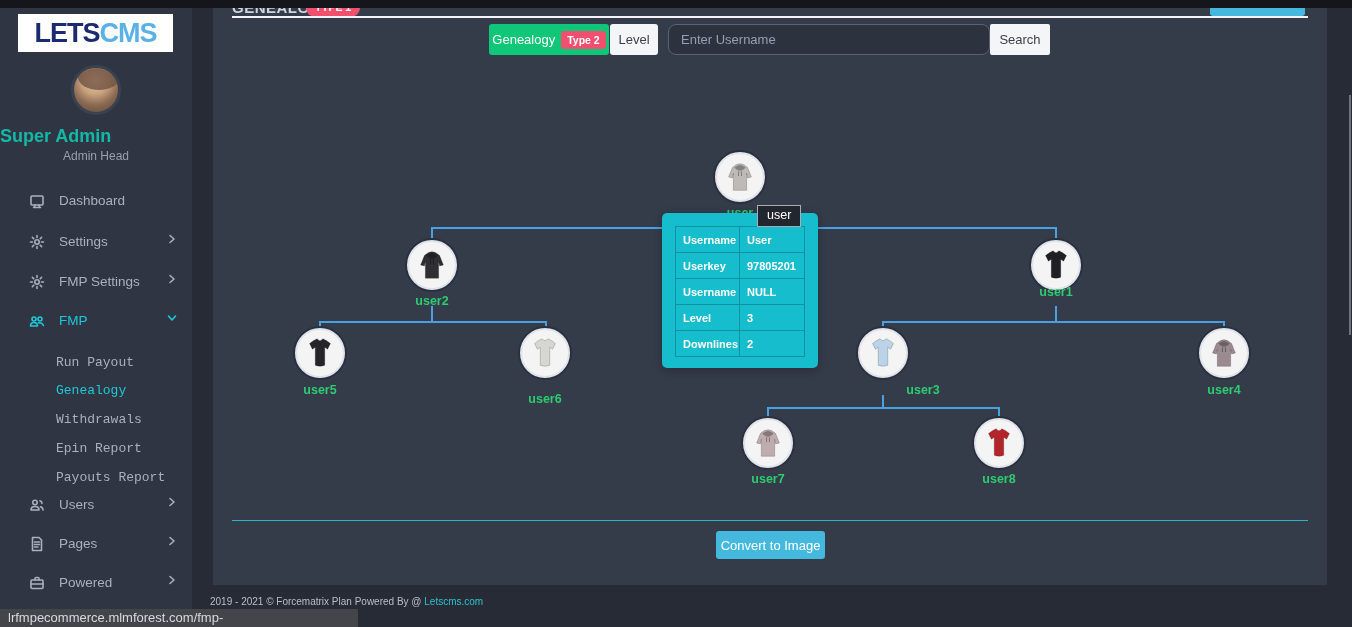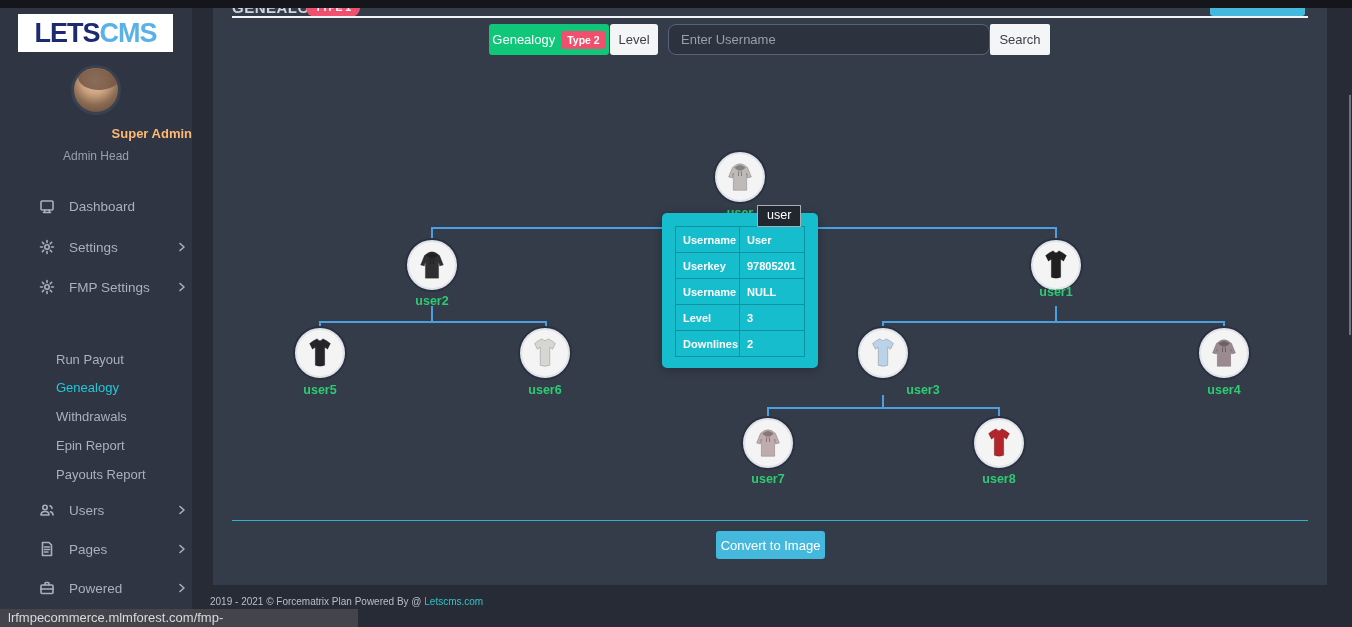--- a/index.html
+++ b/index.html
@@ -11,28 +11,28 @@
 
   
   .sidebar { position:absolute; left:0; top:8px; width:192px; height:619px; background:#2f3542; z-index:5; }
   .logo { position:absolute; left:18px; top:6px; width:155px; height:38px; background:#ffffff; display:flex; align-items:center; justify-content:center; font-weight:bold; font-size:27px; letter-spacing:-1px; }
   .logo .p1 { color:#1c2a70; }
   .logo .p2 { color:#59b1e8; }
   .avatar { position:absolute; left:71px; top:57px; width:50px; height:50px; border-radius:50%;
     background: radial-gradient(circle at 48% 30%, #e6c9ad 0%, #caa27f 34%, #8a6a52 62%, #5d4738 100%);
     border:3px solid #3a4150; overflow:hidden; }
   .avatar:before { content:""; position:absolute; left:4px; top:-4px; width:42px; height:26px; border-radius:50%; background:#6b4e3d; opacity:.75; }
-  .profile-name { position:absolute; left:0; top:118px; width:192px; text-align:right; color:#fdba74; font-weight:bold; font-size:13px; }
+  .profile-name { position:absolute; left:0; top:118px; width:192px; text-align:left; color:#14b8a6; font-weight:bold; font-size:18px; }
   .profile-role { position:absolute; left:0; top:141px; width:192px; text-align:center; color:#98a0ac; font-size:12px; }
 
-  .nav-item { position:absolute; left:13px; width:192px; height:26px; display:flex; align-items:center; color:#a9b1bd; font-size:13.5px; cursor:pointer; }
+  .nav-item { position:absolute; left:3px; width:192px; height:26px; display:flex; color:#a9b1bd; font-size:13.5px; cursor:pointer; }
   .nav-item .ni-icon { width:16px; height:16px; margin-left:26px; margin-right:14px; flex:0 0 16px; }
   .nav-item .chev { position:absolute; right:18px; width:10px; height:10px; }
   .nav-item.active { color:#1fc8d8; }
-  .nav-sub { position:absolute; left:56px; height:20px; display:flex; color:#a9b1bd; font-size:13px; cursor:pointer; }
+  .nav-sub { position:absolute; left:56px; height:20px; display:flex; align-items:center; color:#a9b1bd; font-size:13px; cursor:pointer;font-family:Liberation Mono, monospace; }
   .nav-sub.active { color:#1fc8d8; }
   svg.icon { stroke:currentColor; fill:none; stroke-width:1.6; stroke-linecap:round; stroke-linejoin:round; }
 
   
   .panel { position:absolute; left:213px; top:8px; width:1114px; height:577px; background:#343b49; overflow:hidden; z-index:4; }
   .page-title { position:absolute; left:19px; top:-9px; color:#cfd5de; font-size:15px; font-weight:bold; letter-spacing:.5px; }
   .title-badge { position:absolute; left:93px; top:-10px; background:#f0506e; color:#fff; font-size:10.5px; font-weight:bold; padding:3px 9px 4px; border-radius:9px; }
   .title-rule { position:absolute; left:19px; top:8px; width:1076px; height:2px; background:#f2f4f7; }
 
   .toolbar-btn-gen { position:absolute; left:276px; top:16px; width:120px; height:31px; background:#0fc679; border:none; border-radius:3px; color:#fff; font-size:13px; display:flex; align-items:center; justify-content:center; gap:6px; cursor:pointer; }
@@ -114,20 +114,31 @@
     <div class="nav-item" style="top:266px">
       <svg class="icon ni-icon" viewBox="0 0 16 16">
           <circle cx="8" cy="8" r="2.2"></circle>
           <path d="M8 1.5 V3.5 M8 12.5 V14.5 M1.5 8 H3.5 M12.5 8 H14.5 M3.4 3.4 L4.8 4.8 M11.2 11.2 L12.6 12.6 M12.6 3.4 L11.2 4.8 M4.8 11.2 L3.4 12.6"></path>
         </svg>
       <span>FMP Settings</span>
       <svg class="icon chev" viewBox="0 0 10 10">
           <path d="M3 1.5 L7 5 L3 8.5"></path>
         </svg>
     </div>
+    <div class="nav-item active" style="top:305px">
+      <svg class="icon ni-icon" viewBox="0 0 16 16">
+          <circle cx="5" cy="6" r="2"></circle>
+          <circle cx="11" cy="6" r="2"></circle>
+          <path d="M1.5 13 Q1.5 9.5 5 9.5 Q8.5 9.5 8.5 13 Z M9.5 9.8 Q13 9.5 14.5 12.5"></path>
+        </svg>
+      <span>FMP</span>
+      <svg class="icon chev" viewBox="0 0 10 10">
+          <path d="M1.5 3 L5 7 L8.5 3"></path>
+        </svg>
+    </div>
     <div class="nav-sub" style="top:344px">
         <span>Run Payout</span>
       </div>
     <div class="nav-sub active" style="top:372px">
         <span>Genealogy</span>
       </div>
     <div class="nav-sub" style="top:401px">
         <span>Withdrawals</span>
       </div>
     <div class="nav-sub" style="top:430px">
@@ -230,21 +241,21 @@
             <use href="#tshirt"></use>
           </svg>
         </div>
       <div class="node-label" style="left:275px;top:383px">user5</div>
 
       <div class="node" style="left:520px;top:328px">
           <svg fill="#d6d6d3">
             <use href="#tshirt"></use>
           </svg>
         </div>
-      <div class="node-label" style="left:500px;top:383px">user6</div>
+      <div class="node-label" style="left:500px;top:392px">user6</div>
 
       <div class="node" style="left:858px;top:328px">
           <svg fill="#bad3e8">
             <use href="#tshirt"></use>
           </svg>
         </div>
       <div class="node-label" style="left:878px;top:383px">user3</div>
 
       <div class="node" style="left:1199px;top:328px">
           <svg fill="#9b8b91">

